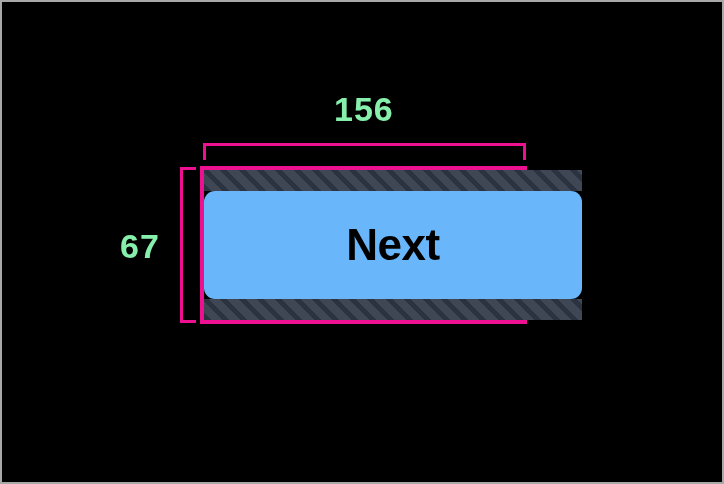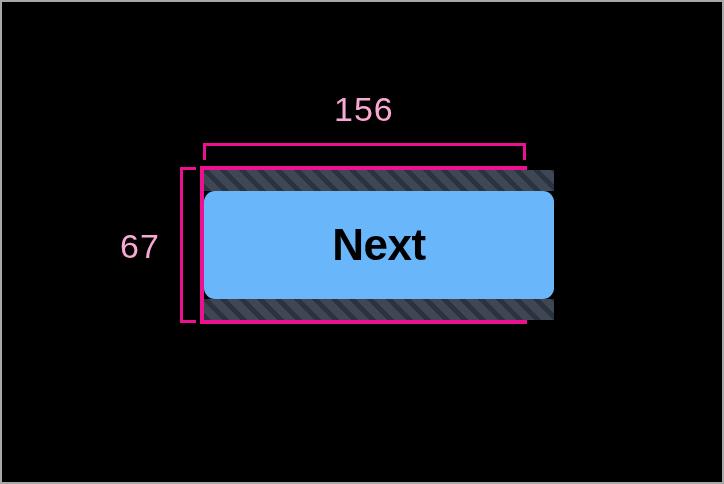--- a/index.html
+++ b/index.html
@@ -17,23 +17,23 @@
     box-sizing: border-box;
     border: 2px solid #a8a8a8;
     overflow: hidden;
     font-family: "Liberation Sans", "DejaVu Sans", sans-serif;
     -webkit-font-smoothing: antialiased;
   }
 
   
   .dim-label {
     position: absolute;
-    color: #f9a8d4;
+    color: #86efac;
     font-family: "Liberation Sans", "DejaVu Sans", sans-serif;
-    font-weight: 400;
+    font-weight: 700;
     line-height: 1;
     white-space: nowrap;
     user-select: none;
   }
 
   .dim-label-width {
     left: 332px;
     top: 90px;
     font-size: 34px;
     letter-spacing: 1px;
@@ -81,21 +81,21 @@
     height: 158px;
     border: 4px solid #ed1090;
     box-sizing: border-box;
   }
 
   
   .element-wrap {
     position: absolute;
     left: 202px;
     top: 168px;
-    width: 350px;
+    width: 378px;
     height: 150px;
     box-sizing: border-box;
     display: flex;
     flex-direction: column;
   }
 
   
   .spacing-band {
     flex: 0 0 21px;
     background-color: #3a4250;

